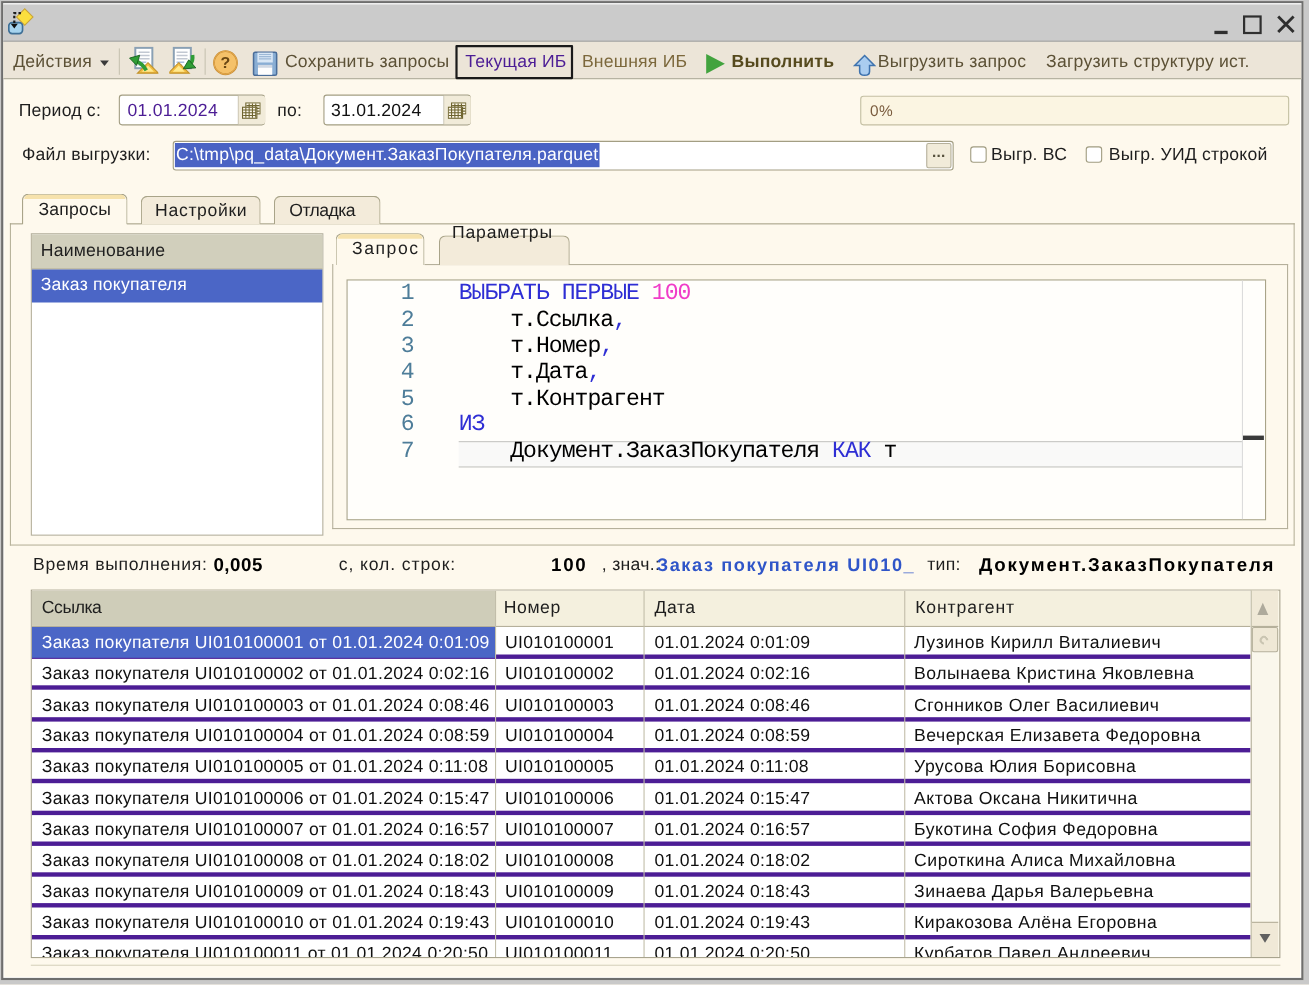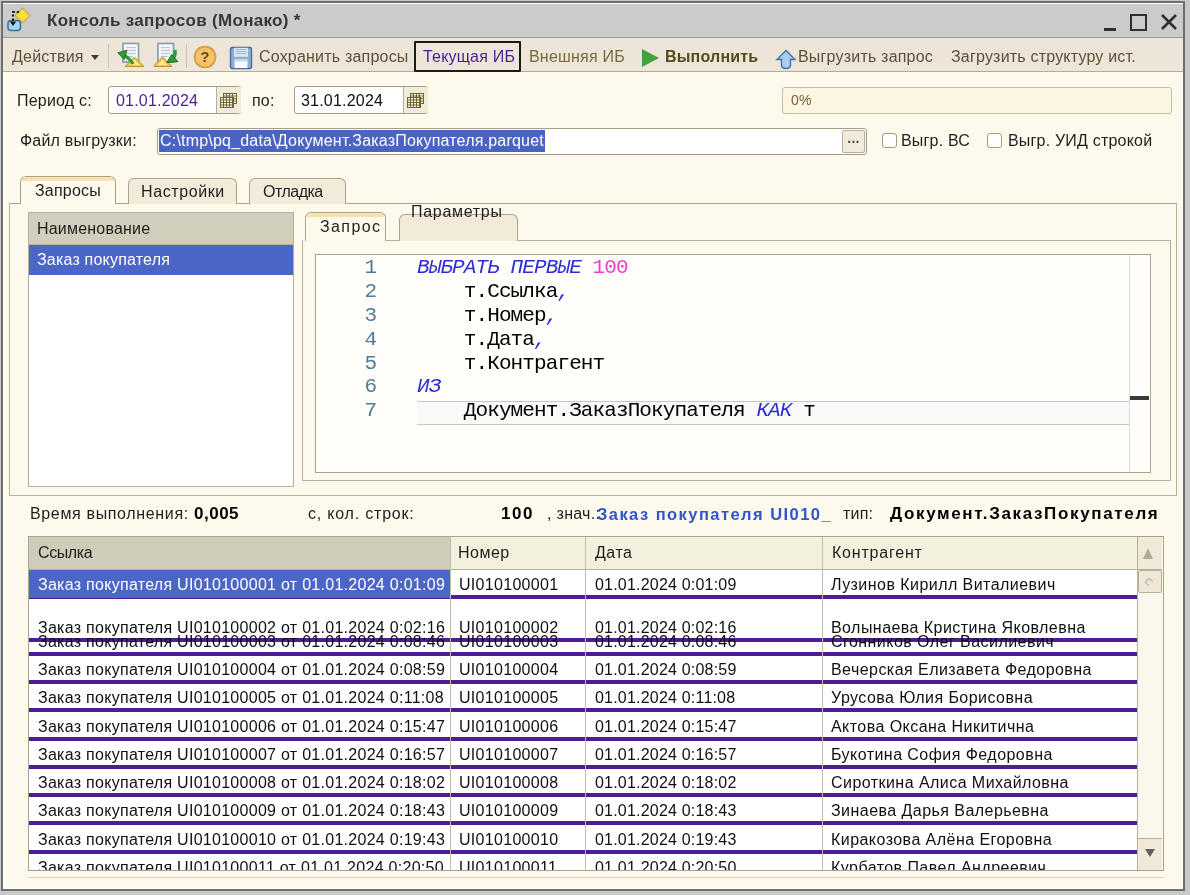--- a/index.html
+++ b/index.html
@@ -6,21 +6,21 @@
   body{width:1190px;height:895px;background:#c9c9c9;font-family:"Liberation Sans",sans-serif;overflow:hidden;}
   #page{position:relative;width:1190px;height:895px;font-size:16px;color:#1e1e1e;letter-spacing:0.2px;}
   .abs{position:absolute;}
   #win{left:1px;top:1px;width:1180px;height:886px;background:#fef9ed;border:2px solid #6e6e6e;box-shadow:inset 0 0 0 1px rgba(255,255,255,0.8);}
   #titlebar{left:3px;top:3px;width:1180px;height:33px;background:#cbcbcb;border-top:1px solid #fdfdfd;border-bottom:1px solid #9a9a9a;}
   #toolbar{left:3px;top:38px;width:1180px;height:34px;background:#ece5d8;border-bottom:1px solid #b1ad9d;box-sizing:border-box;}
   .tbtext{top:48px;font-size:16px;color:#5c5136;white-space:nowrap;}
   .tbsep{top:44px;width:1px;height:24px;background:#c8c3b2;}
   .inp{background:#ffffff;border:1px solid #a39e83;border-radius:3px;box-sizing:border-box;}
   .nw{white-space:nowrap;}
-  .kw{color:#2e2ed4;font-style:italic;}
+  .kw{color:#2e2ed4;}
   .num{color:#f03cc8;}
   .r{position:absolute;left:0;width:1108px;height:29px;font-size:16px;color:#101010;border-bottom:4px solid #4c1d95;box-sizing:border-box;}
   .r span{position:absolute;top:6px;white-space:nowrap;}
   .r .c1{left:9px;letter-spacing:0.28px;}
   .r .c2{left:430px;letter-spacing:0.3px;}
   .r .c3{left:566px;letter-spacing:0.2px;}
   .r .c4{left:802px;letter-spacing:0.45px;}
   .sel{position:absolute;left:0;top:0;width:421px;height:28px;background:#4b66c6;}
 </style>
 </head>
@@ -28,21 +28,20 @@
 <div id="page">
   <div class="abs" id="win"></div>
   <div class="abs" id="titlebar"></div>
 
   <svg class="abs" style="left:7px;top:7px" width="26" height="26" viewBox="0 0 26 26">
     <rect x="10.2" y="3.2" width="10.6" height="10.6" transform="rotate(45 15.5 8.5)" fill="#fbdf3e" stroke="#c9a43a" stroke-width="1"></rect>
     <rect x="1" y="13.5" width="12.5" height="10" rx="3" fill="#a6d3ee" stroke="#3e6f96" stroke-width="1.5"></rect>
     <path d="M12 5 H6 V15" stroke="#1a1a1a" stroke-width="2" stroke-dasharray="2.2 2" fill="none"></path>
     <path d="M2.8 14.5 L9.2 14.5 L6 19 Z" fill="#111"></path>
   </svg>
-  <div class="abs nw" id="title-text" style="left:47px;top:11px;font-weight:bold;color:#373737;font-size:17px;letter-spacing:0.3px;">Консоль запросов (Монако) *</div>
 
   <div class="abs" style="left:1104px;top:28px;width:12px;height:3px;background:#2f2f2f;"></div>
   <div class="abs" style="left:1130px;top:14px;width:13px;height:13px;border:2px solid #2f2f2f;"></div>
   <svg class="abs" style="left:1160px;top:13px" width="18" height="18" viewBox="0 0 18 18">
     <path d="M2 2 L16 16 M16 2 L2 16" stroke="#2f2f2f" stroke-width="2.6"></path>
   </svg>
   <div class="abs" id="toolbar"></div>
   <div class="abs tbtext" style="left:12px;">Действия</div>
   <div class="abs" style="left:91px;top:55px;width:0;height:0;border-left:4.5px solid transparent;border-right:4.5px solid transparent;border-top:5px solid #3a3a3a;"></div>
   <div class="abs tbsep" style="left:108px;"></div>
@@ -178,21 +177,21 @@
       <span class="abs nw" style="left:566px;top:7px;letter-spacing:0.5px;">Дата</span>
       <span class="abs nw" style="left:803px;top:7px;letter-spacing:0.8px;">Контрагент</span>
     </div>
     <div class="r" style="top:33px;">
         <div class="sel"></div>
         <span class="c1" style="color:#fff;">Заказ покупателя UI010100001 от 01.01.2024 0:01:09</span>
         <span class="c2">UI010100001</span>
         <span class="c3">01.01.2024 0:01:09</span>
         <span class="c4">Лузинов Кирилл Виталиевич</span>
       </div>
-    <div class="r" style="top:61px;margin-top:15px;">
+    <div class="r" style="top:61px;">
         <span class="c1">Заказ покупателя UI010100002 от 01.01.2024 0:02:16</span>
         <span class="c2">UI010100002</span>
         <span class="c3">01.01.2024 0:02:16</span>
         <span class="c4">Волынаева Кристина Яковлевна</span>
       </div>
     <div class="r" style="top:90px;">
         <span class="c1">Заказ покупателя UI010100003 от 01.01.2024 0:08:46</span>
         <span class="c2">UI010100003</span>
         <span class="c3">01.01.2024 0:08:46</span>
         <span class="c4">Сгонников Олег Василиевич</span>

